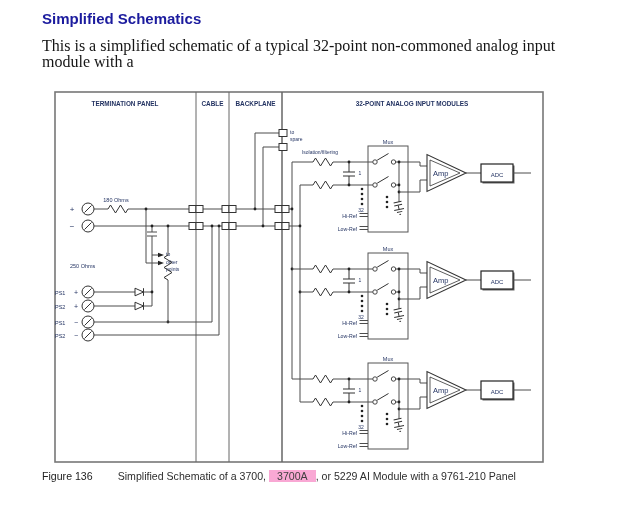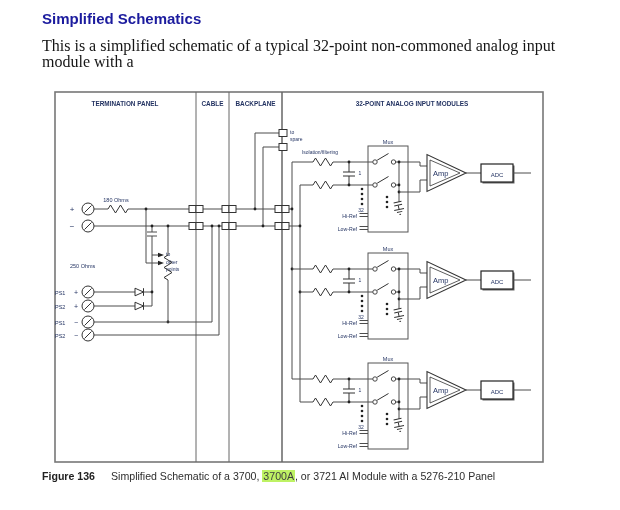--- a/index.html
+++ b/index.html
@@ -2,22 +2,22 @@
 <html><head>
 <meta charset="utf-8">
 <style>
   html,body{margin:0;padding:0;background:#fff;}
   #page{position:relative;width:576px;height:510px;background:#ffffff;overflow:hidden;
         font-family:"Liberation Sans",sans-serif;}
   #doc-title{position:absolute;left:42px;top:10px;font-size:15px;font-weight:bold;color:#1b1b9e;}
   #body-text{position:absolute;left:42px;top:38px;width:545px;
              font-family:"Liberation Serif",serif;font-size:16px;line-height:16px;color:#151515;}
   #caption{position:absolute;left:42px;top:470px;font-size:10.6px;color:#2e2e2e;white-space:nowrap;}
-  #caption .fig-label{font-weight:bold;color:#222;margin-right:16px;}
-  #caption .hl{background:#bef264;color:#3f3f3f;padding:0 1px;}
+  #caption .fig-label{font-weight:normal;color:#222;margin-right:25px;}
+  #caption .hl{background:#f9a8d4;color:#3f3f3f;padding:0 8px;}
   svg{position:absolute;left:0;top:0;}
   svg text{font-family:"Liberation Sans",sans-serif;fill:#1f2f5f;stroke:none;}
   .t5{font-size:5px;} .t52{font-size:5.2px;} .t55{font-size:5.5px;}
   .t6{font-size:6px;} .t65{font-size:6.4px;font-weight:bold;}
   .t7{font-size:7px;} .t75{font-size:7.5px;} .t8{font-size:8px;}
   .dot{fill:#222;stroke:none;}
   .sw{fill:#fff;stroke:#333;stroke-width:0.9;}
   .comp{stroke:#333;}
 </style>
 </head>
@@ -311,16 +311,16 @@
       <text x="433" y="175.8" class="t75">Amp</text>
       <line x1="466" y1="173" x2="481" y2="173"></line>
       <rect x="482.5" y="165.5" width="32" height="18" fill="#666" stroke="none"></rect>
       <rect x="481" y="164" width="32" height="18" fill="#fff" stroke="#222" stroke-width="1.2"></rect>
       <text x="497" y="176.5" class="t6" text-anchor="middle">ADC</text>
       <line x1="513" y1="173" x2="531" y2="173"></line>
     </g>
     </svg>
 
   <div id="caption">
-    <span class="fig-label">Figure 136</span><span class="fig-text"><span>Simplified Schematic of a 3700, </span><span class="hl">3700A</span><span>, or 3721 AI Module with a 5276-210 Panel</span></span>
+    <span class="fig-label">Figure 136</span><span class="fig-text"><span>Simplified Schematic of a 3700, </span><span class="hl">3700A</span><span>, or 5229 AI Module with a 9761-210 Panel</span></span>
   </div>
 
 </div>
 
 </body></html>

